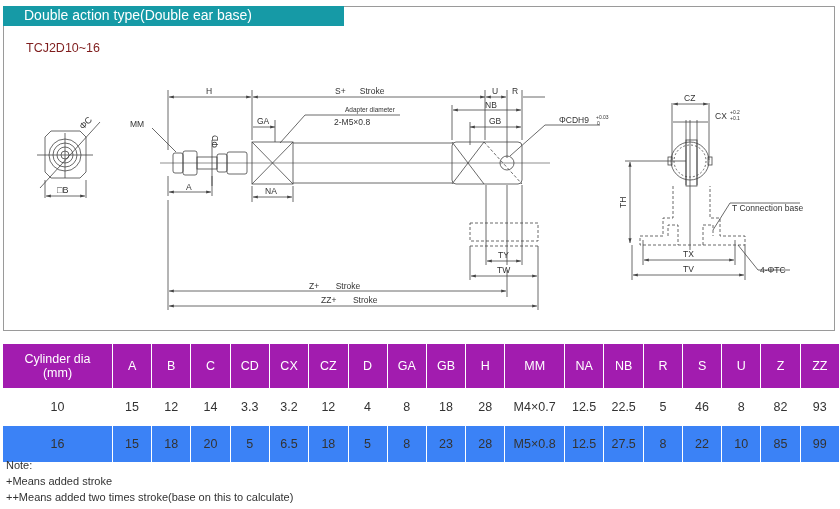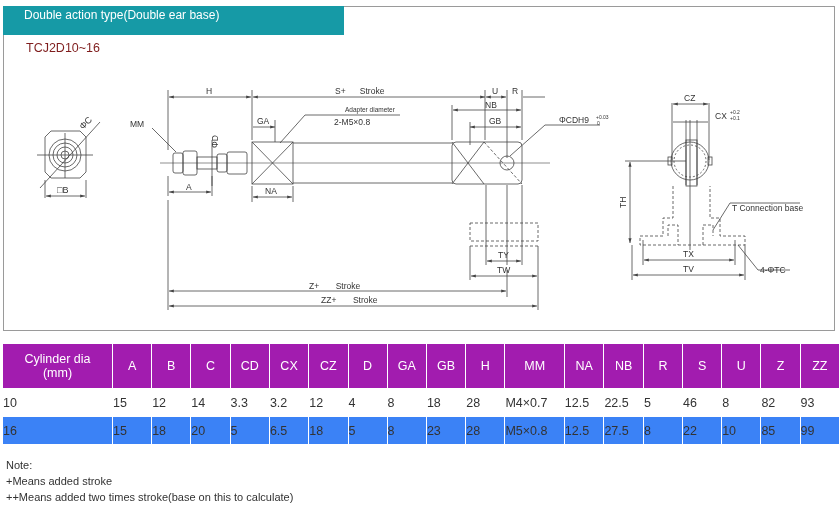--- a/index.html
+++ b/index.html
@@ -1,24 +1,24 @@
 <!DOCTYPE html>
 <html><head>
 <meta charset="utf-8">
 <style>
   html, body { margin:0; padding:0; background:#fff; }
   body { width:840px; height:509px; position:relative; overflow:hidden; font-family:"Liberation Sans", sans-serif; color:#333; }
   .drawing-frame { position:absolute; left:3px; top:6px; width:832px; height:325px; border:1px solid #9a9a9a; box-sizing:border-box; }
-  .title-bar { position:absolute; left:3px; top:6px; width:341px; height:29px; background:#169aa6; color:#fff; font-size:12px; line-height:18px; padding-left:21px; box-sizing:border-box; }
+  .title-bar { position:absolute; left:3px; top:6px; width:341px; height:20px; background:#169aa6; color:#fff; font-size:14px; line-height:18px; padding-left:21px; box-sizing:border-box; }
   .model { position:absolute; left:26px; top:41px; font-size:12.5px; color:#7f1d1d; }
   svg.drawing { position:absolute; left:0; top:0; }
   svg text { font-family:"Liberation Sans", sans-serif; fill:#333; }
   table.spec { position:absolute; left:2px; top:343px; border-collapse:separate; border-spacing:1px; font-size:12.5px; }
   table.spec th { background:#a21caf; color:#fff; font-weight:normal; height:44px; text-align:center; padding:0; }
-  table.spec td { text-align:left; height:27px; padding:0; color:#333; }
+  table.spec td { text-align:center; height:36px; padding:0; color:#333; }
   table.spec tr.row-even td { background:#3b82f6; }
   .notes { position:absolute; left:6px; top:457px; font-size:11px; line-height:16px; color:#333; }
 </style>
 </head>
 <body>
 
 <div class="drawing-frame"></div>
 <div class="title-bar">Double action type(Double ear base)</div>
 <div class="model">TCJ2D10~16</div>
 

